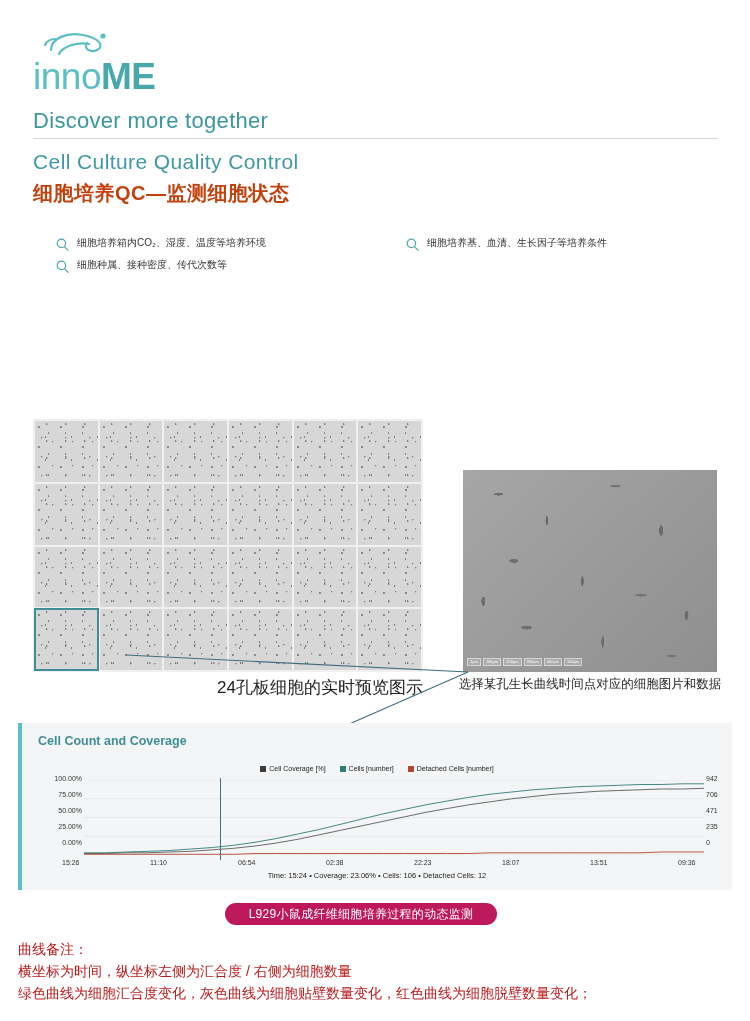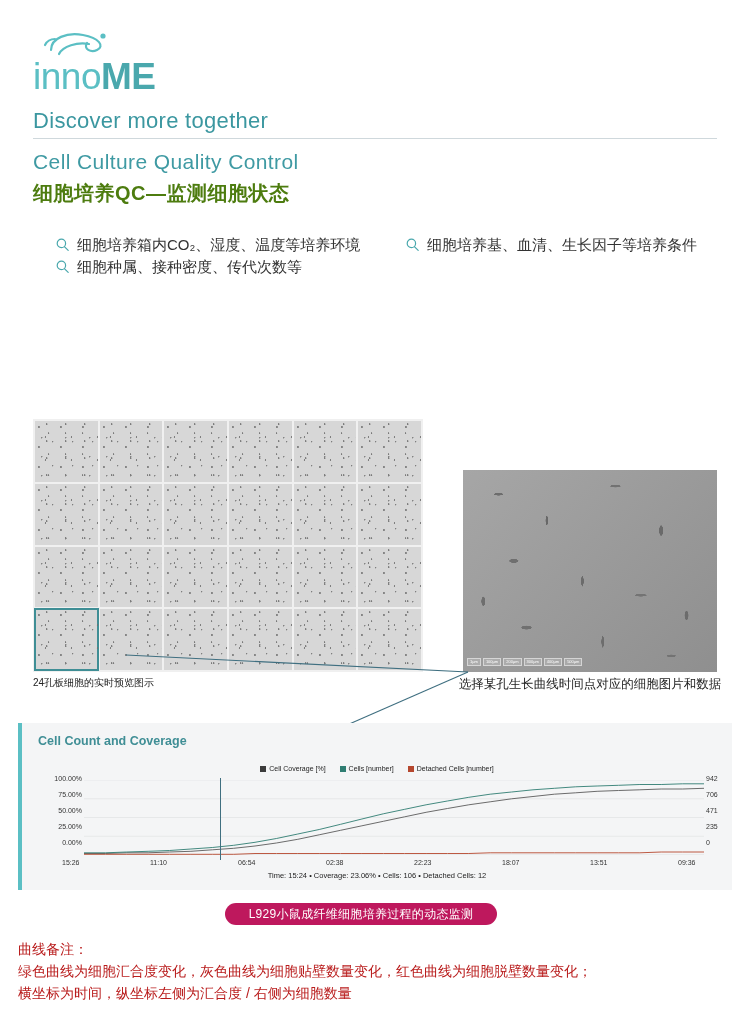--- a/index.html
+++ b/index.html
@@ -70,41 +70,41 @@
     top: 150px;
     font-size: 21px;
     color: #3f9aa3;
     letter-spacing: 0.4px;
   }
   .title-cn {
     position: absolute;
     left: 33px;
     top: 180px;
     font-size: 20px;
-    color: #4d7c0f;
+    color: #c2410c;
     font-weight: 700;
     letter-spacing: 0.5px;
   }
 
   
   .bullets {
     position: absolute;
     left: 55px;
     top: 236px;
     width: 660px;
   }
   .bullet-row {
     position: relative;
     height: 22px;
   }
   .bullet {
     position: absolute;
     display: flex;
     align-items: flex-start;
-    font-size: 15px;
+    font-size: 10px;
     color: #333;
   }
   .bullet .mag {
     width: 16px;
     height: 16px;
     flex: 0 0 16px;
     margin-right: 6px;
     margin-top: 1px;
   }
   .col1 { left: 0; }
@@ -160,22 +160,22 @@
   .well.selected {
     outline: 2px solid #3f8e95;
     outline-offset: -1px;
     z-index: 3;
   }
   .plate-caption {
     position: absolute;
     left: 33px;
     top: 676px;
     width: 390px;
-    text-align: left;
-    font-size: 10px;
+    text-align: right;
+    font-size: 17px;
     color: #222;
   }
 
   .micro {
     position: absolute;
     left: 463px;
     top: 470px;
     width: 254px;
     height: 202px;
     background: #9a9a9a;
@@ -526,17 +526,17 @@
       <div style="left:616px">09:36</div>
     </div>
 
     <div class="chart-status">Time: 15:24 • Coverage: 23.06% • Cells: 106 • Detached Cells: 12</div>
   </div>
 
   <div class="pill">L929小鼠成纤维细胞培养过程的动态监测</div>
 
   <div class="notes">
     <div>曲线备注：</div>
+    <div>横坐标为时间，纵坐标左侧为汇合度 / 右侧为细胞数量</div>
     <div>绿色曲线为细胞汇合度变化，灰色曲线为细胞贴壁数量变化，红色曲线为细胞脱壁数量变化；</div>
-    <div>横坐标为时间，纵坐标左侧为汇合度 / 右侧为细胞数量</div>
   </div>
 
 </div>
 
 </body></html>

